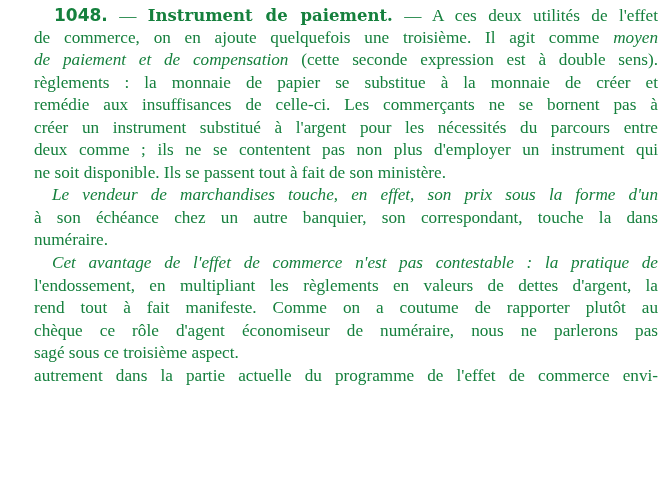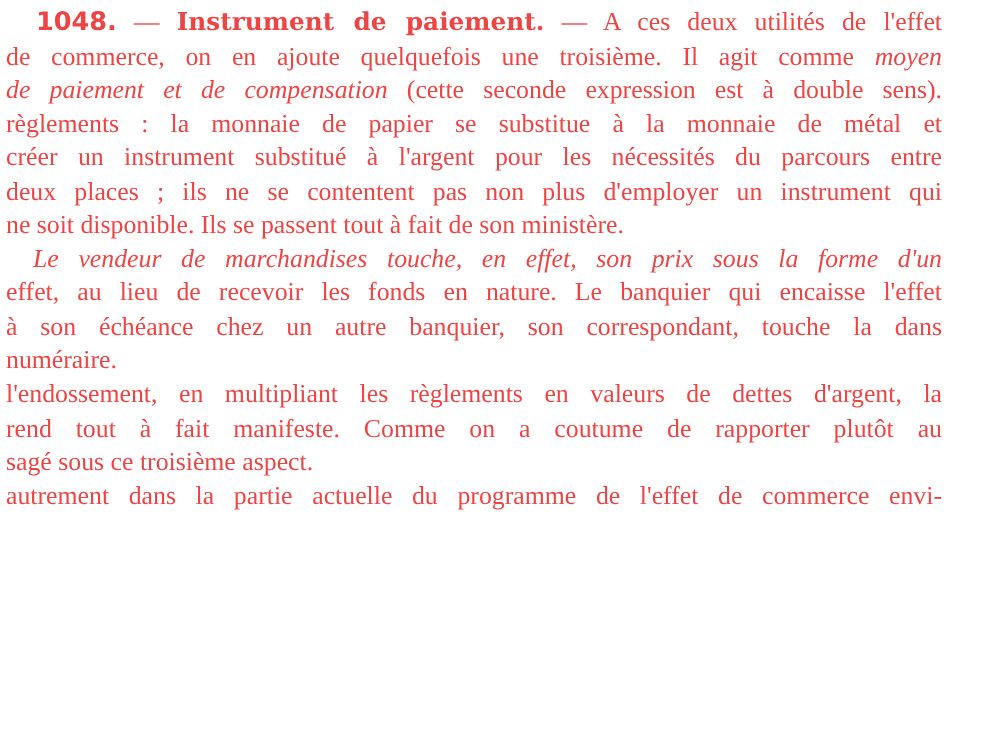--- a/index.html
+++ b/index.html
@@ -8,27 +8,27 @@
       background: #ffffff;
     }
     body {
       width: 665px;
       height: 490px;
       overflow: hidden;
       position: relative;
     }
     .page {
       position: absolute;
-      left: 4px;
+      left: 34px;
       top: 4px;
       width: 624px;
       font-family: "Liberation Serif", "DejaVu Serif", serif;
       font-size: 17.2px;
       line-height: 22.55px;
-      color: #ef4444;
+      color: #15803d;
     }
     .line {
       display: block;
       white-space: nowrap;
       text-align: justify;
       text-align-last: justify;
       height: 22.55px;
       overflow: visible;
     }
     .line.last {
@@ -56,33 +56,35 @@
   </style>
 </head>
 <body>
 
 <div class="page">
 
   <div class="paragraph">
     <span class="line heading-indent"><span class="num">1048.</span><span> — </span><span class="title">Instrument de paiement.</span><span> — </span><span>A ces deux utilités de l'effet</span></span>
     <span class="line"><span>de commerce, on en ajoute quelquefois une troisième. Il agit comme</span> <em>moyen</em></span>
     <span class="line"><em>de paiement et de compensation</em> <span>(cette seconde expression est à double sens).</span></span>
-    <span class="line">règlements : la monnaie de papier se substitue à la monnaie de métal et</span>
+    <span class="line">règlements : la monnaie de papier se substitue à la monnaie de créer et</span>
+    <span class="line">remédie aux insuffisances de celle-ci. Les commerçants ne se bornent pas à</span>
     <span class="line">créer un instrument substitué à l'argent pour les nécessités du parcours entre</span>
-    <span class="line">deux places ; ils ne se contentent pas non plus d'employer un instrument qui</span>
+    <span class="line">deux comme ; ils ne se contentent pas non plus d'employer un instrument qui</span>
     <span class="line last">ne soit disponible. Ils se passent tout à fait de son ministère.</span>
   </div>
 
   <div class="paragraph">
     <span class="line indent">Le vendeur de marchandises touche, en effet, son prix sous la forme d'un</span>
-    <span class="line">effet, au lieu de recevoir les fonds en nature. Le banquier qui encaisse l'effet</span>
     <span class="line">à son échéance chez un autre banquier, son correspondant, touche la dans</span>
     <span class="line last">numéraire.</span>
   </div>
 
   <div class="paragraph">
+    <span class="line indent">Cet avantage de l'effet de commerce n'est pas contestable : la pratique de</span>
     <span class="line">l'endossement, en multipliant les règlements en valeurs de dettes d'argent, la</span>
     <span class="line">rend tout à fait manifeste. Comme on a coutume de rapporter plutôt au</span>
+    <span class="line">chèque ce rôle d'agent économiseur de numéraire, nous ne parlerons pas</span>
     <span class="line last">sagé sous ce troisième aspect.</span>
     <span class="line">autrement dans la partie actuelle du programme de l'effet de commerce envi-</span>
   </div>
 
 </div>
 
 </body></html>

